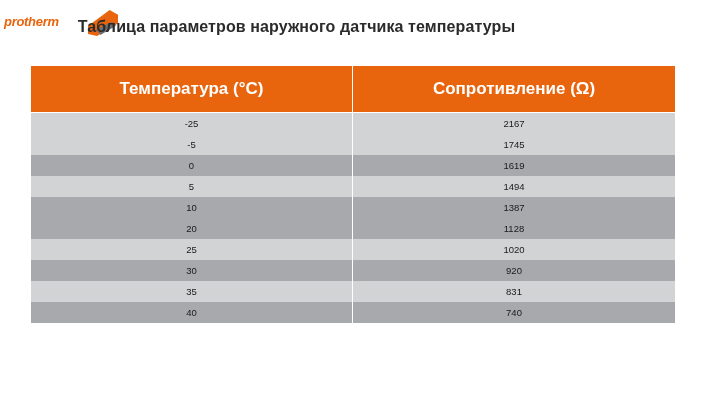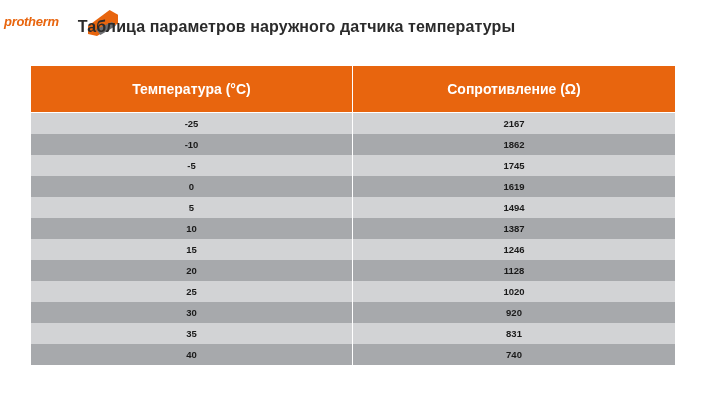--- a/index.html
+++ b/index.html
@@ -80,37 +80,37 @@
     width: 645px;
   }
   table.param-table {
     border-collapse: collapse;
     width: 645px;
     table-layout: fixed;
   }
   table.param-table th {
     background: #E8650E;
     color: #ffffff;
-    font-size: 14px;
+    font-size: 17px;
     font-weight: bold;
     height: 44px;
     border: 1px solid #ffffff;
     vertical-align: middle;
   }
   table.param-table td {
     font-size: 9.5px;
     color: #1a1a1a;
     height: 19px;
     border-left: 1px solid #ffffff;
     border-right: 1px solid #ffffff;
     border-top: 0;
     border-bottom: 0;
     text-align: center;
     vertical-align: middle;
-    font-weight: bold;
+    font-weight: normal;
   }
   tr.row-light td { background: #d2d3d5; }
   tr.row-dark  td { background: #a7a9ac; }
 
   .col-a { width: 322px; }
   .col-b { width: 323px; }
 </style>
 </head>
 <body>
 
@@ -134,43 +134,35 @@
         <tr>
           <th>Температура (°C)</th>
           <th>Сопротивление (Ω)</th>
         </tr>
       </thead>
       <tbody>
         <tr class="row-light">
           <td>-25</td>
           <td>2167</td>
         </tr>
-        <tr class="row-dark">
-          <td>-10</td>
-          <td>1862</td>
-        </tr>
         <tr class="row-light">
           <td>-5</td>
           <td>1745</td>
         </tr>
         <tr class="row-dark">
           <td>0</td>
           <td>1619</td>
         </tr>
         <tr class="row-light">
           <td>5</td>
           <td>1494</td>
         </tr>
         <tr class="row-dark">
           <td>10</td>
           <td>1387</td>
-        </tr>
-        <tr class="row-light">
-          <td>15</td>
-          <td>1246</td>
         </tr>
         <tr class="row-dark">
           <td>20</td>
           <td>1128</td>
         </tr>
         <tr class="row-light">
           <td>25</td>
           <td>1020</td>
         </tr>
         <tr class="row-dark">

